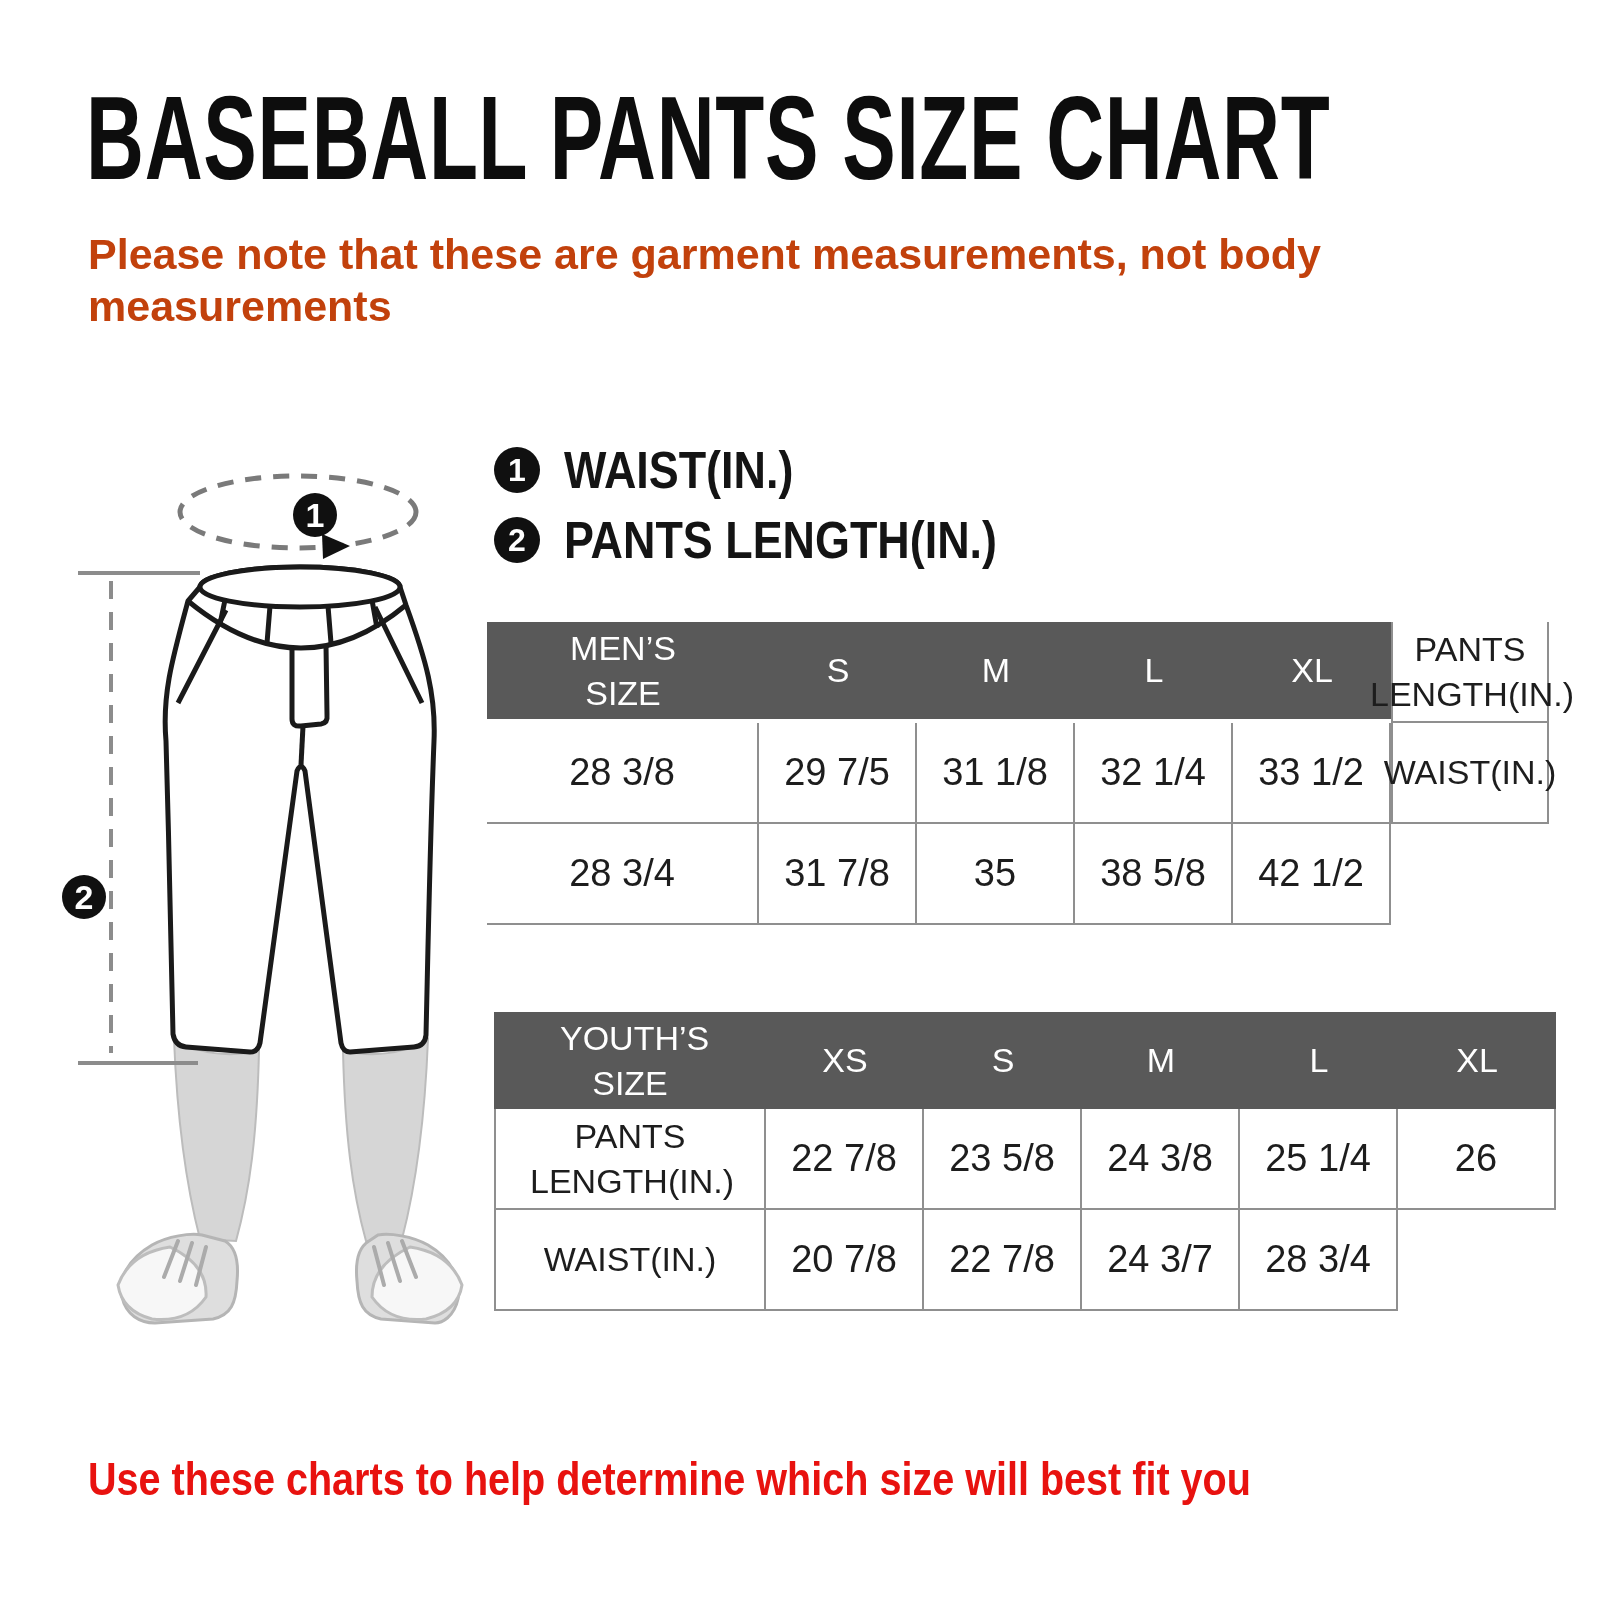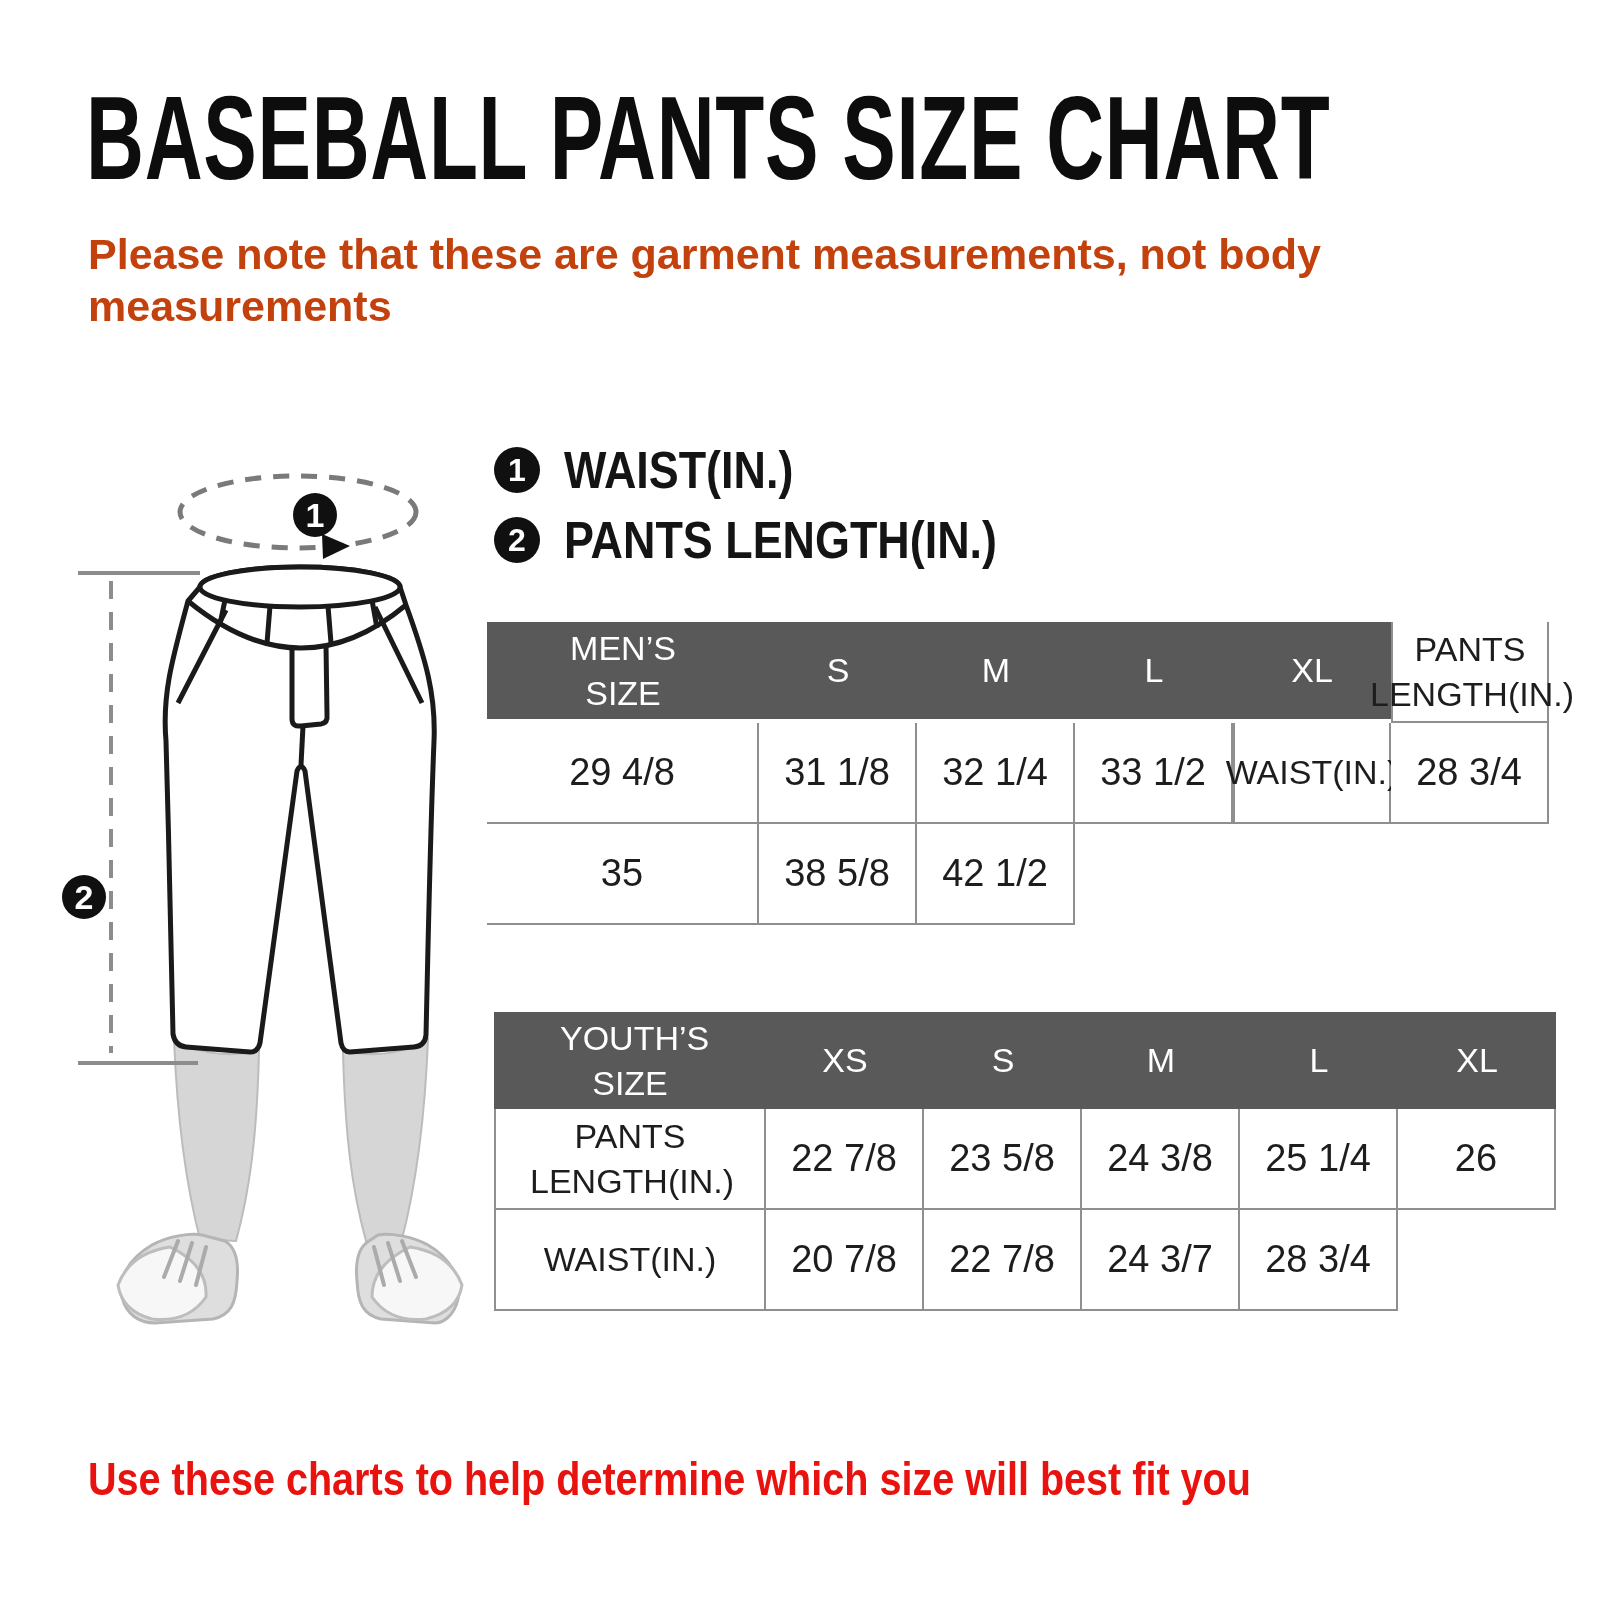--- a/index.html
+++ b/index.html
@@ -156,37 +156,43 @@
       <span>L</span>
     </div>
   <div class="hdr">
       <span>XL</span>
     </div>
 
   <div class="cell first">
       <span>PANTS LENGTH(IN.)</span>
     </div>
   <div class="cell">
-      <span>29 4/8</span>
+      <span>28 3/8</span>
+    </div>
+  <div class="cell">
+      <span>29 7/5</span>
     </div>
   <div class="cell">
       <span>31 1/8</span>
     </div>
   <div class="cell">
       <span>32 1/4</span>
     </div>
   <div class="cell">
       <span>33 1/2</span>
     </div>
 
   <div class="cell first">
       <span>WAIST(IN.)</span>
     </div>
   <div class="cell">
       <span>28 3/4</span>
+    </div>
+  <div class="cell">
+      <span>31 7/8</span>
     </div>
   <div class="cell">
       <span>35</span>
     </div>
   <div class="cell">
       <span>38 5/8</span>
     </div>
   <div class="cell">
       <span>42 1/2</span>
     </div>

